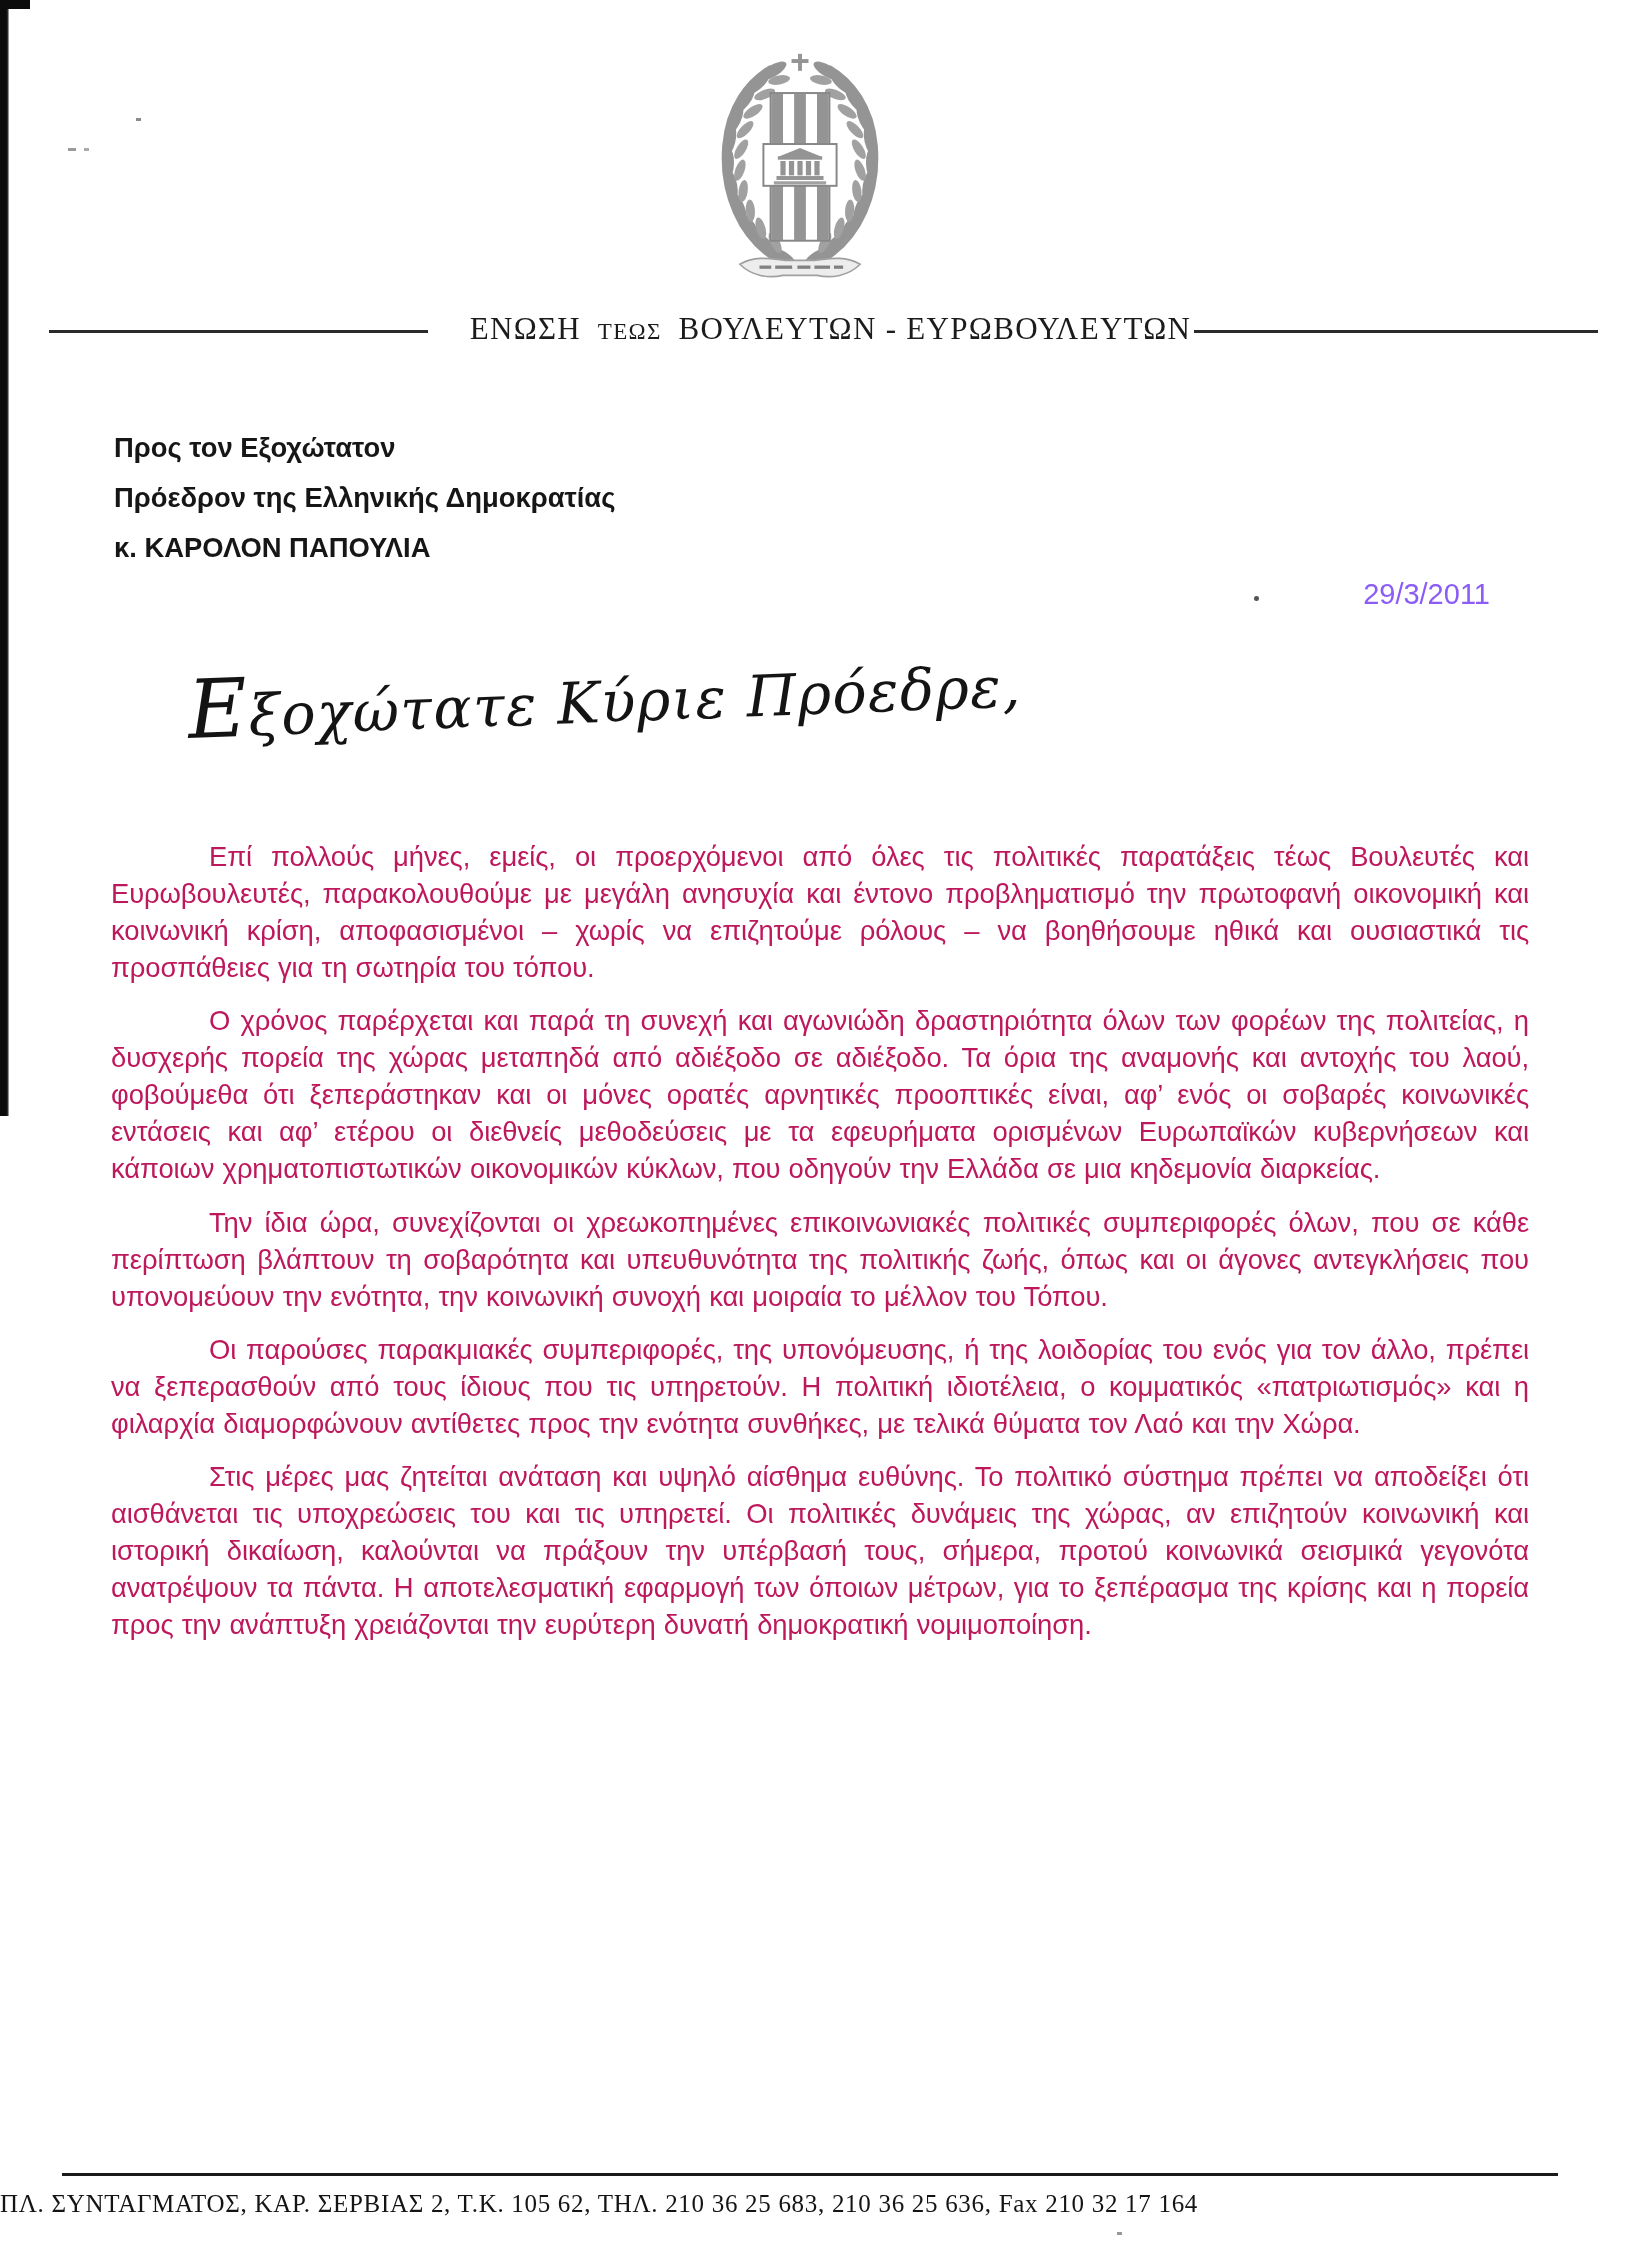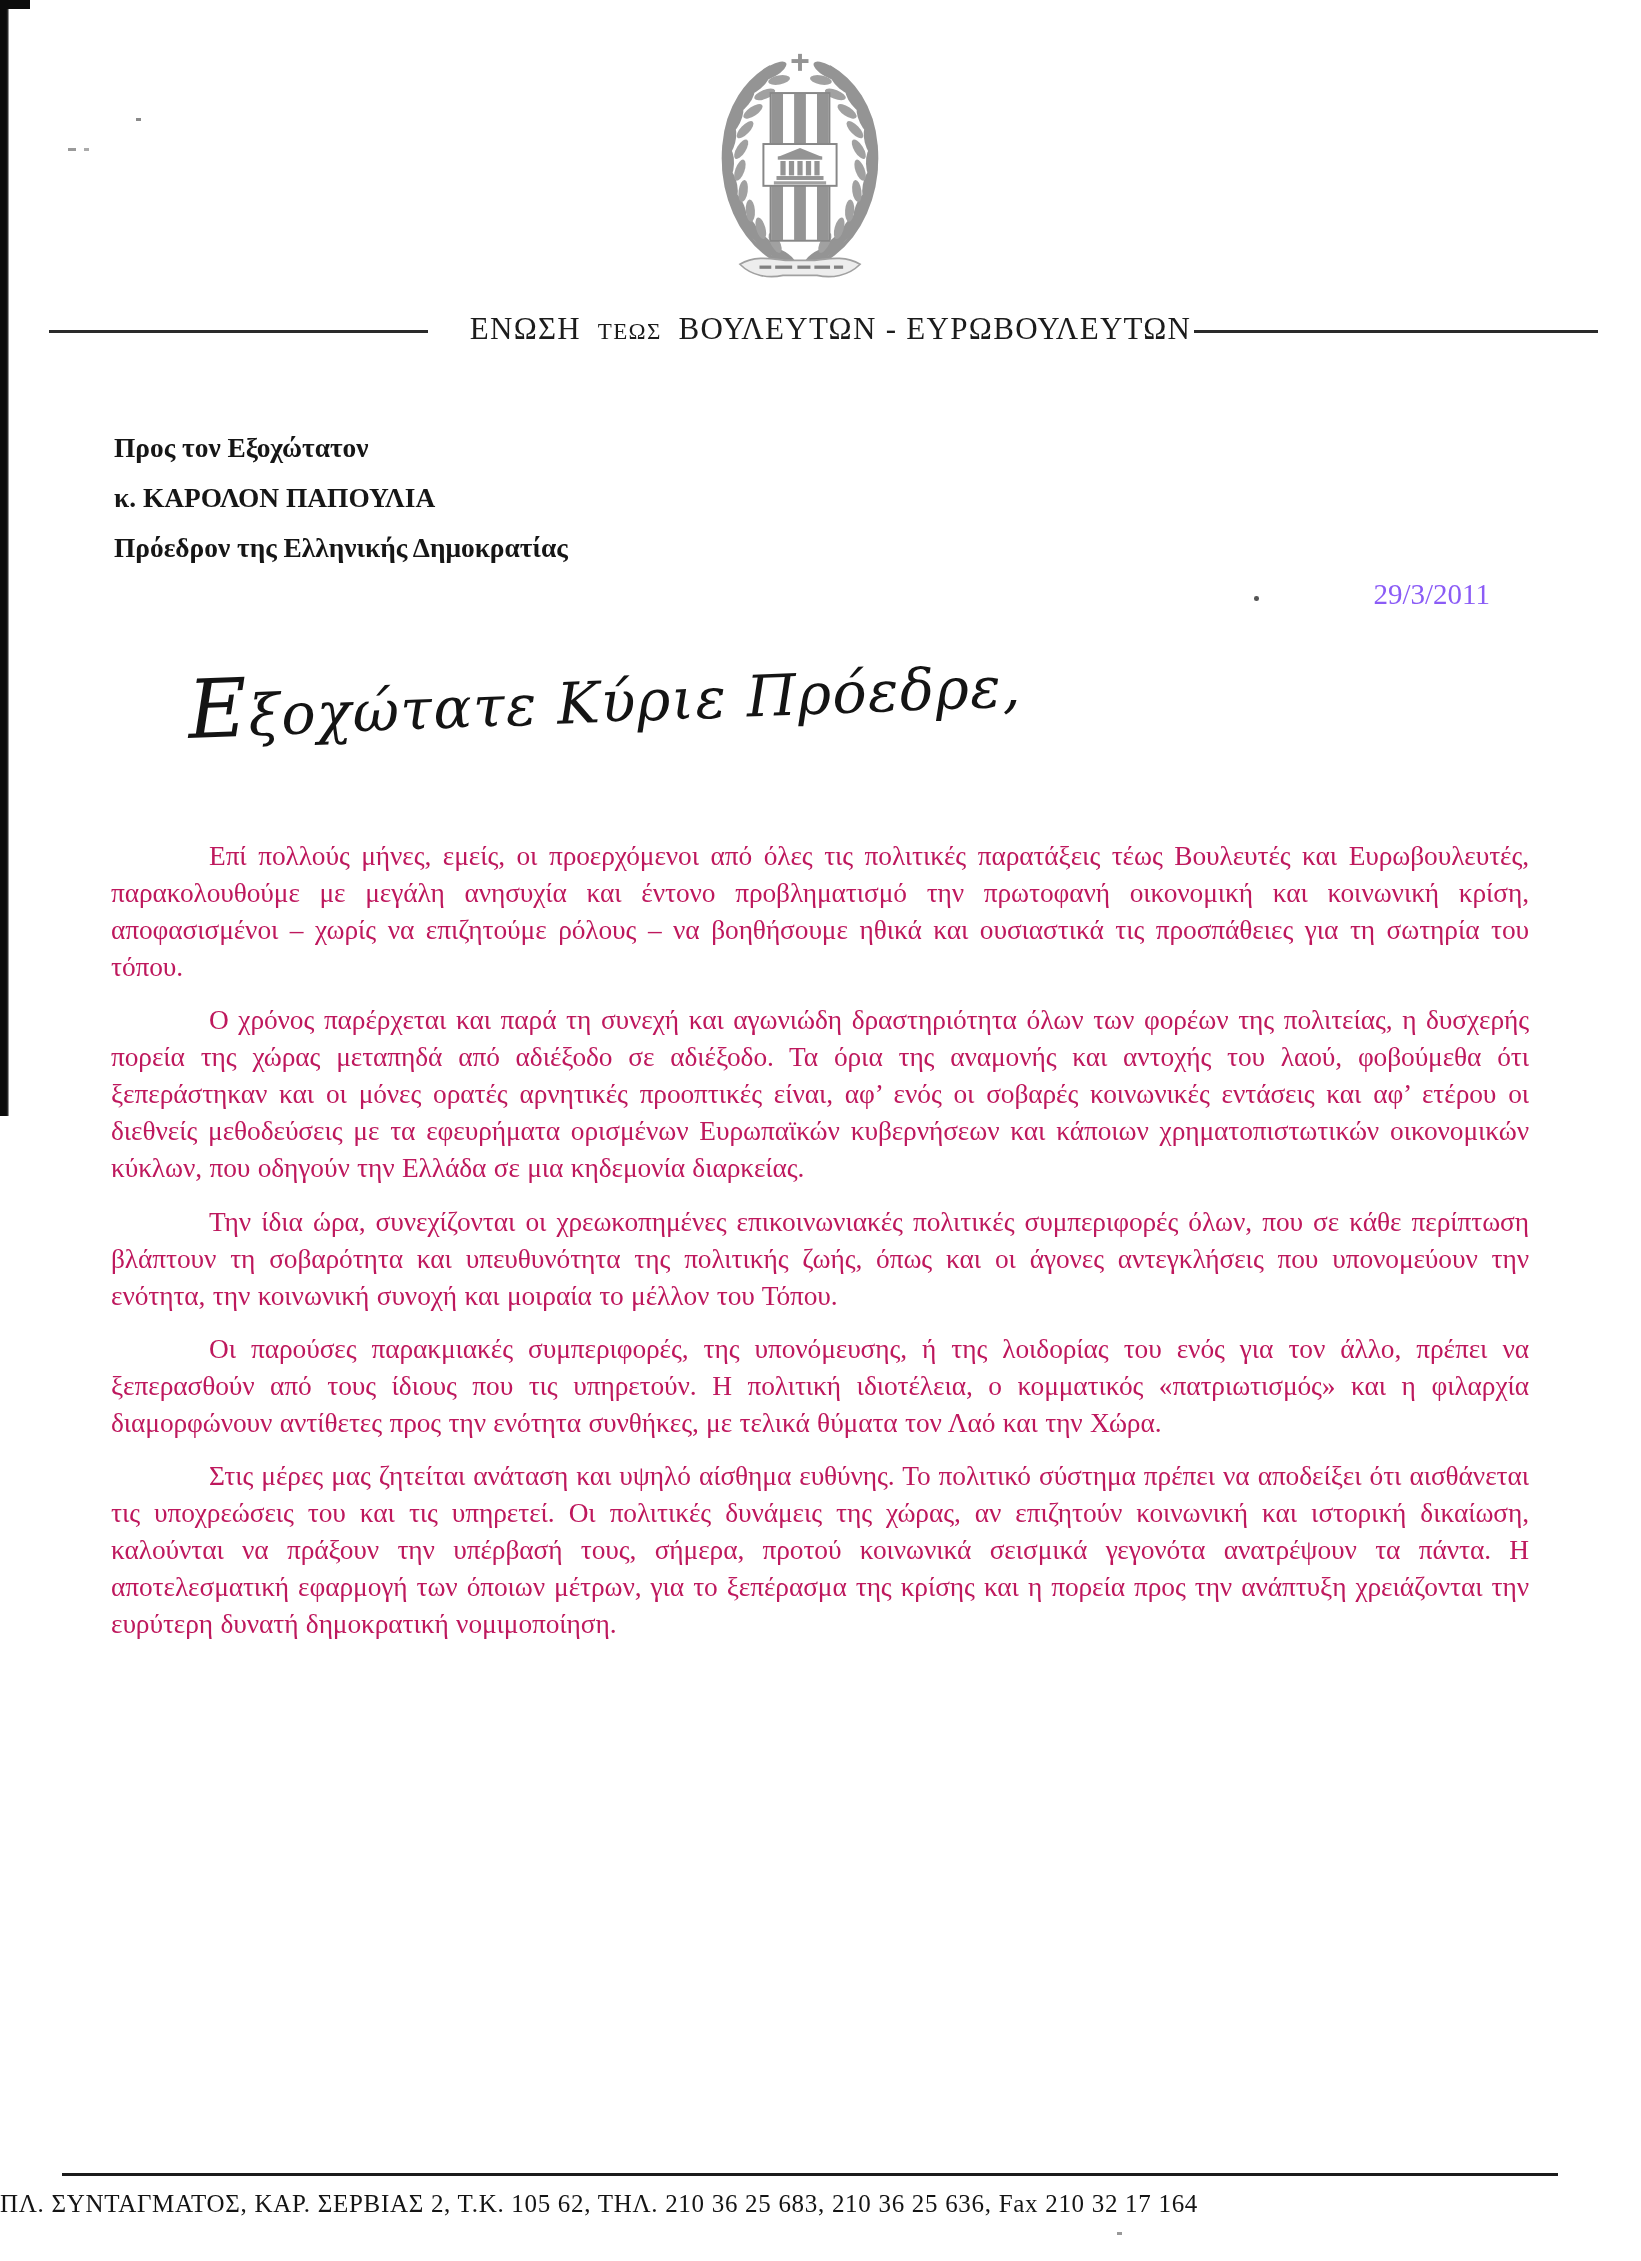--- a/index.html
+++ b/index.html
@@ -5,21 +5,21 @@
   html, body { margin: 0; padding: 0; background: #ffffff; }
   .page {
     position: relative;
     width: 1641px;
     height: 2261px;
     background: #ffffff;
     overflow: hidden;
     font-family: "Liberation Sans", "DejaVu Sans", sans-serif;
     color: #1f1f1f;
   }
-  .abs { position: absolute; font-family: Liberation Serif, serif; }
+  .abs { position: absolute; }
 
   
   .left-strip { left: 0; top: 0; width: 9.1px; height: 1116px;
     background: linear-gradient(90deg, #0b0b0b 0%, #0b0b0b 70%, #3a3a3a 90%, rgba(0,0,0,0)); }
   .corner-blot { left: 0; top: 0; width: 30px; height: 8.5px; background: #0c0c0c; }
   .speck1 { left: 136px; top: 118px; width: 4.6px; height: 3.3px; background: #8a8a8a; }
   .speck2 { left: 68px; top: 148px; width: 7.8px; height: 3.3px; background: #9a9a9a; }
   .speck3 { left: 84px; top: 148px; width: 4.6px; height: 3.3px; background: #ababab; }
   .speck4 { left: 1117px; top: 2232px; width: 4.6px; height: 2.6px; background: #999999; }
   .date-dot { left: 1254px; top: 596px; width: 4.6px; height: 4.6px; background: #555; border-radius: 50%; }
@@ -156,22 +156,22 @@
   <div class="abs rule rule-left"></div>
   <div class="abs rule rule-right"></div>
   <div class="abs org-name">
     <span>ΕΝΩΣΗ</span>
     <span class="small">ΤΕΩΣ</span>
     <span>ΒΟΥΛΕΥΤΩΝ - ΕΥΡΩΒΟΥΛΕΥΤΩΝ</span>
   </div>
 
   <div class="abs recipient">
     <div>Προς τον Εξοχώτατον</div>
+    <div>Πρόεδρον της Ελληνικής Δημοκρατίας</div>
     <div>κ. ΚΑΡΟΛΟΝ  ΠΑΠΟΥΛΙΑ</div>
-    <div>Πρόεδρον της Ελληνικής Δημοκρατίας</div>
   </div>
 
   <div class="abs date-line">29/3/2011</div>
 
   <div class="abs salutation">Εξοχώτατε Κύριε Πρόεδρε,</div>
 
   <div class="abs body-text">
     <p>Επί πολλούς μήνες, εμείς, οι προερχόμενοι από όλες τις πολιτικές παρατάξεις τέως Βουλευτές και Ευρωβουλευτές, παρακολουθούμε με μεγάλη ανησυχία και έντονο προβληματισμό την πρωτοφανή οικονομική και κοινωνική κρίση, αποφασισμένοι – χωρίς να επιζητούμε ρόλους – να βοηθήσουμε ηθικά και ουσιαστικά τις προσπάθειες για τη σωτηρία του τόπου.</p>
     <p>Ο χρόνος παρέρχεται και παρά τη συνεχή και αγωνιώδη δραστηριότητα όλων των φορέων της πολιτείας, η δυσχερής πορεία της χώρας μεταπηδά από αδιέξοδο σε αδιέξοδο. Τα όρια της αναμονής και αντοχής του λαού, φοβούμεθα ότι ξεπεράστηκαν και οι μόνες ορατές αρνητικές προοπτικές είναι, αφ’ ενός οι σοβαρές κοινωνικές εντάσεις και αφ’ ετέρου οι διεθνείς μεθοδεύσεις με τα εφευρήματα ορισμένων Ευρωπαϊκών κυβερνήσεων και κάποιων χρηματοπιστωτικών οικονομικών κύκλων,  που οδηγούν την Ελλάδα σε μια κηδεμονία διαρκείας.</p>
     <p>Την ίδια ώρα, συνεχίζονται οι χρεωκοπημένες επικοινωνιακές πολιτικές συμπεριφορές όλων, που σε κάθε περίπτωση βλάπτουν τη σοβαρότητα και υπευθυνότητα της πολιτικής ζωής, όπως και οι άγονες αντεγκλήσεις που υπονομεύουν την ενότητα, την κοινωνική συνοχή και μοιραία το μέλλον του Τόπου.</p>

